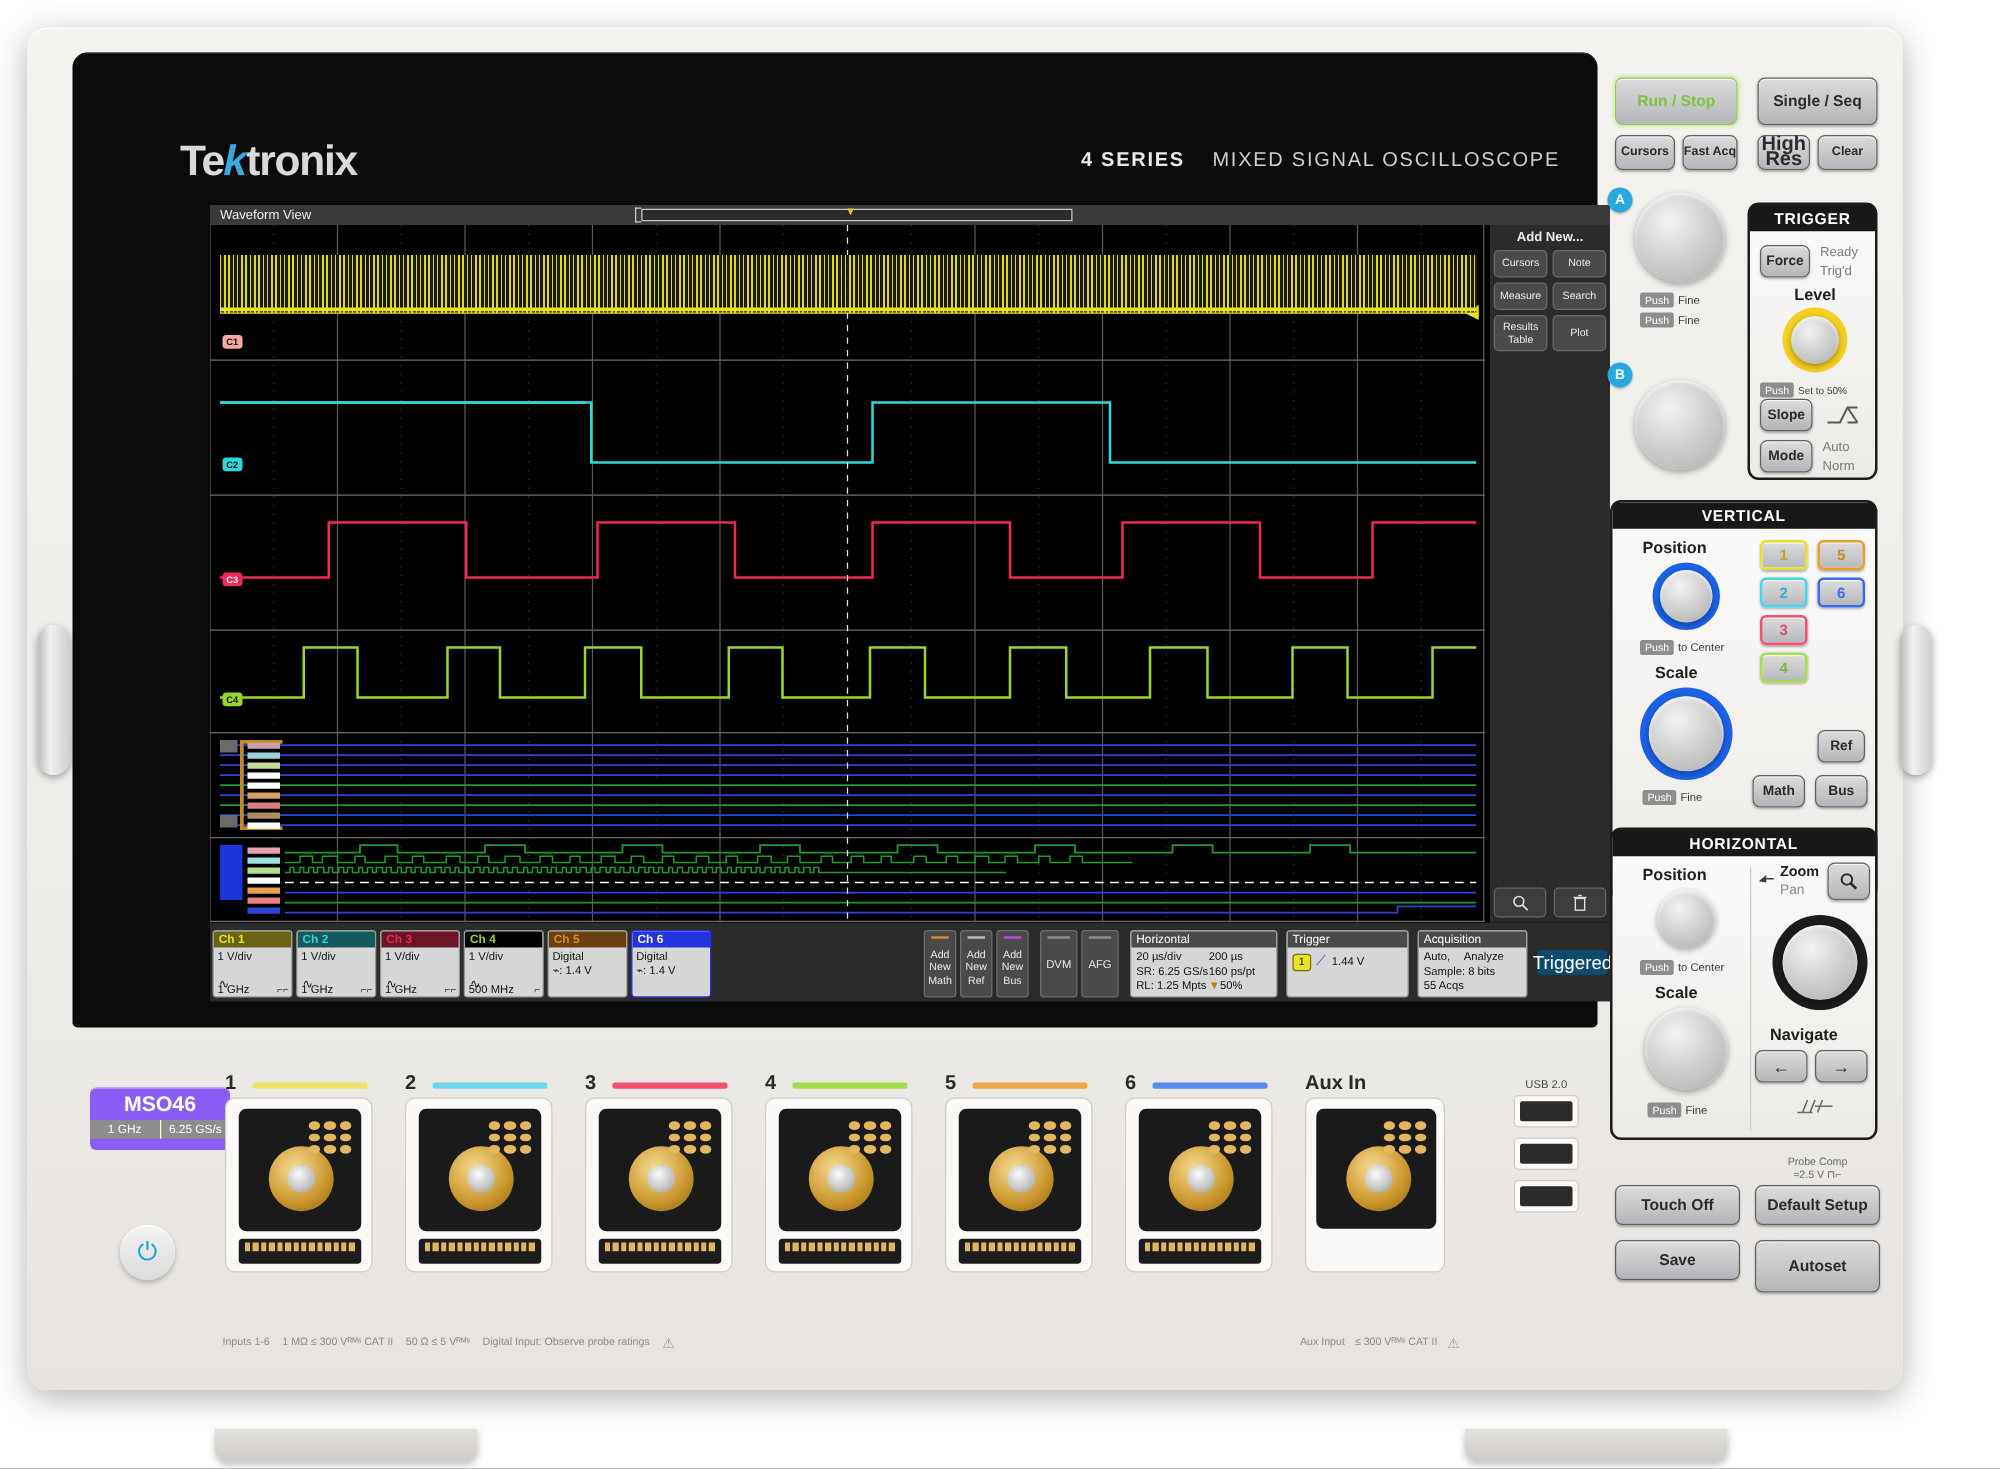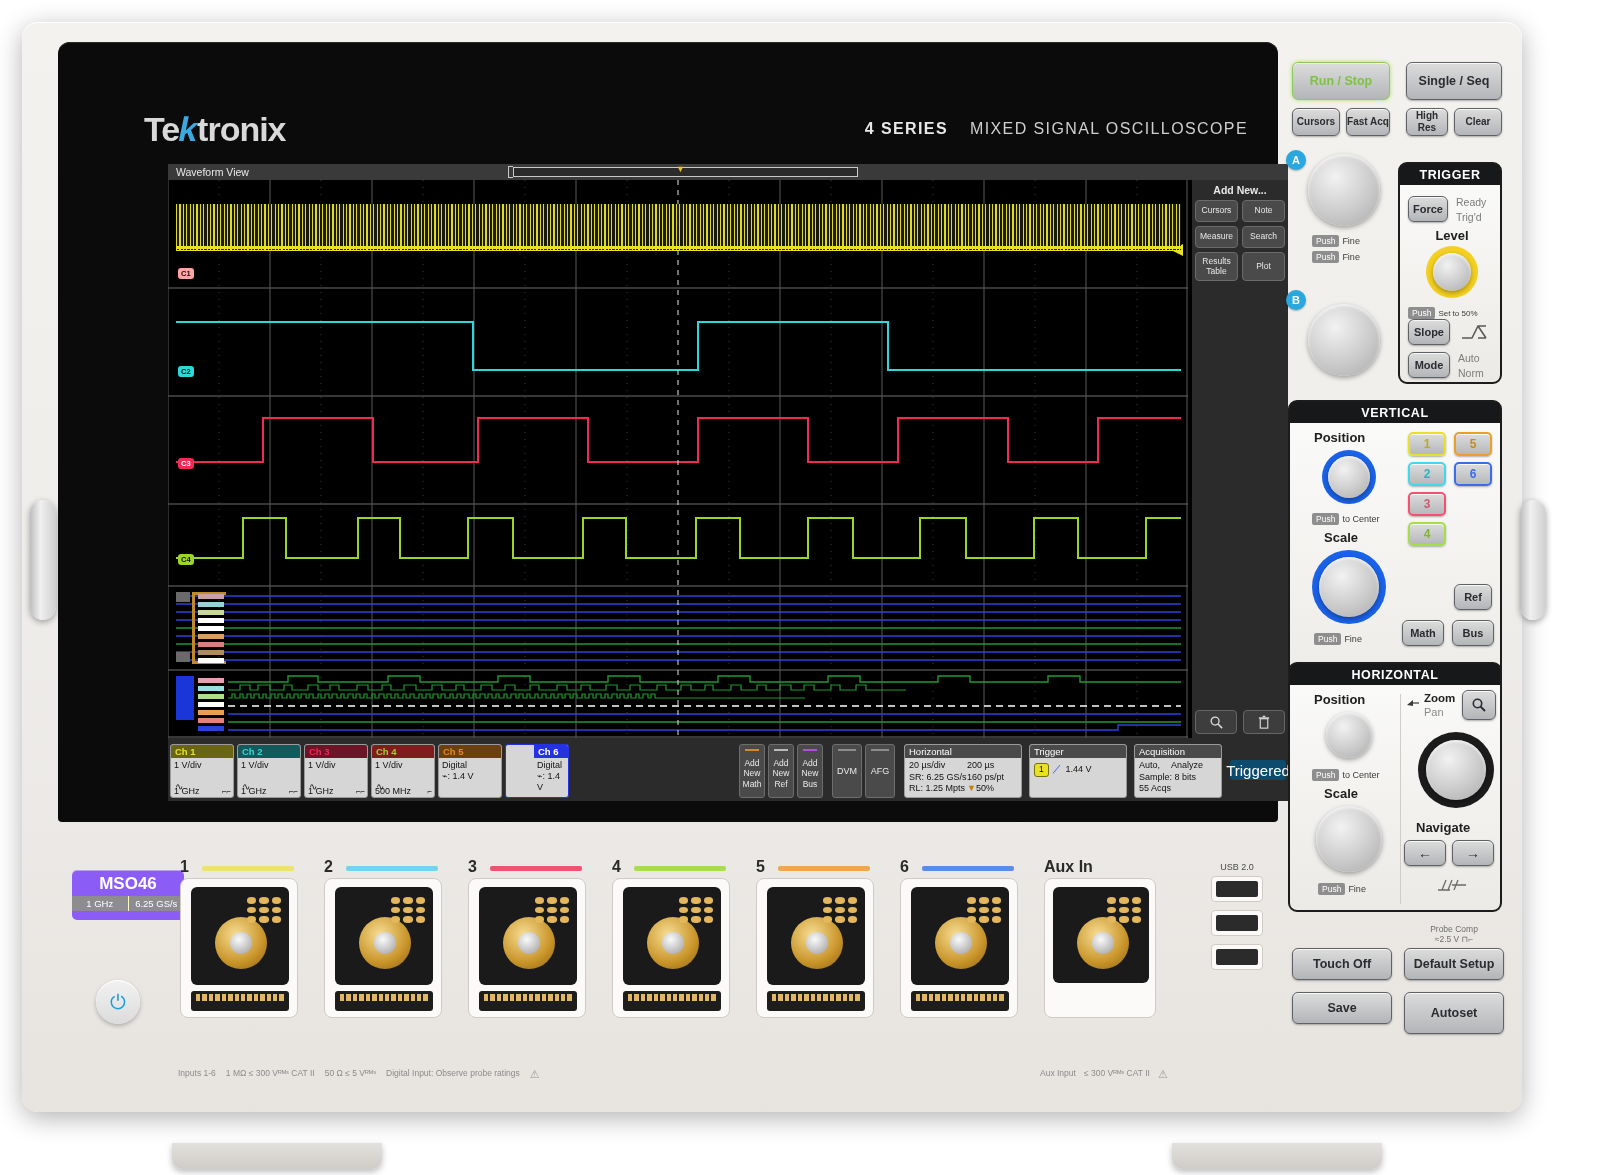--- a/index.html
+++ b/index.html
@@ -519,36 +519,36 @@
 
         <div class="badge">
           <div class="hdr" style="background:#6b1526;color:#f02a55;">Ch 3</div>
           <div class="body"><span>1 V/div</span></div>
           <div style="position:absolute;left:4px;top:36px;font-size:10px;color:#111;">∿</div>
           <div class="row3">1 GHz</div>
           <div class="probe">⌐⌐</div>
         </div>
 
         <div class="badge">
-          <div class="hdr" style="background:#7f1d1d;color:#9ad62a;">Ch 4</div>
+          <div class="hdr" style="background:#000000;color:#9ad62a;">Ch 4</div>
           <div class="body"><span>1 V/div</span></div>
           <div style="position:absolute;left:4px;top:36px;font-size:10px;color:#111;">∿</div>
           <div class="row3">500 MHz</div>
           <div class="probe">⌐</div>
         </div>
 
         <div class="badge">
           <div class="hdr" style="background:#6b4010;color:#e08a22;">Ch 5</div>
           <div class="body">
             <div>Digital</div>
             <div>⌁: 1.4 V</div>
           </div>
         </div>
 
-        <div class="badge" style="border:1px solid #2432e0;padding-left:28px;">
+        <div class="badge" style="border:1px solid #2432e0;">
           <div class="hdr" style="background:#2432e0;color:#ffffff;">Ch 6</div>
           <div class="body">
             <div>Digital</div>
             <div>⌁: 1.4 V</div>
           </div>
         </div>
 
         <div style="flex:1"></div>
 
         <div class="addgrp">
@@ -622,21 +622,21 @@
     </div>
   </div>
 
   <div class="ctrl">
 
     <div class="btn green" style="position:absolute;left:6px;top:20px;width:98px;height:38px;">Run / Stop</div>
     <div class="btn" style="position:absolute;left:120px;top:20px;width:96px;height:38px;">Single / Seq</div>
 
     <div class="btn" style="position:absolute;left:6px;top:66px;width:48px;height:28px;font-size:10px;">Cursors</div>
     <div class="btn" style="position:absolute;left:60px;top:66px;width:44px;height:28px;font-size:10px;white-space:pre-line;">Fast Acq</div>
-    <div class="btn" style="position:absolute;left:120px;top:66px;width:42px;height:28px;font-size:10px;white-space:pre-line;">High Res</div>
+    <div class="btn" style="position:absolute;left:120px;top:66px;width:42px;height:28px;font-size:16px;white-space:pre-line;">High Res</div>
     <div class="btn" style="position:absolute;left:168px;top:66px;width:48px;height:28px;font-size:10px;">Clear</div>
 
     <div class="abadge" style="position:absolute;left:0px;top:108px;">A</div>
     <div class="knob" style="position:absolute;left:22px;top:112px;width:72px;height:72px;"></div>
     <div style="position:absolute;left:26px;top:188px;">
       <span class="push">Push</span><span class="pushlbl">Fine</span>
     </div>
     <div class="abadge" style="position:absolute;left:0px;top:248px;">B</div>
     <div style="position:absolute;left:26px;top:204px;">
       <span class="push">Push</span><span class="pushlbl">Fine</span>

